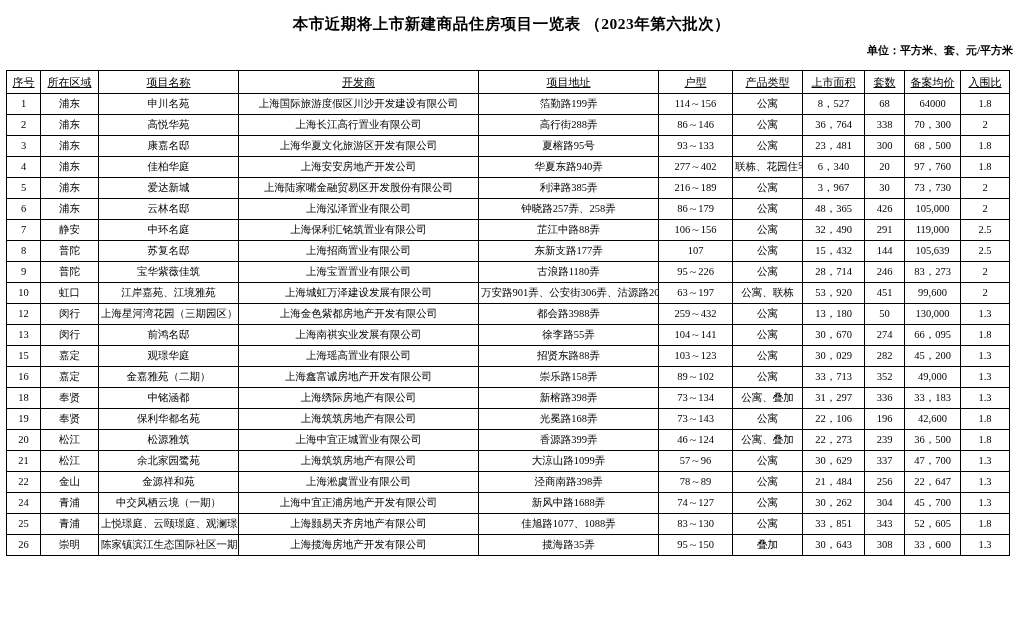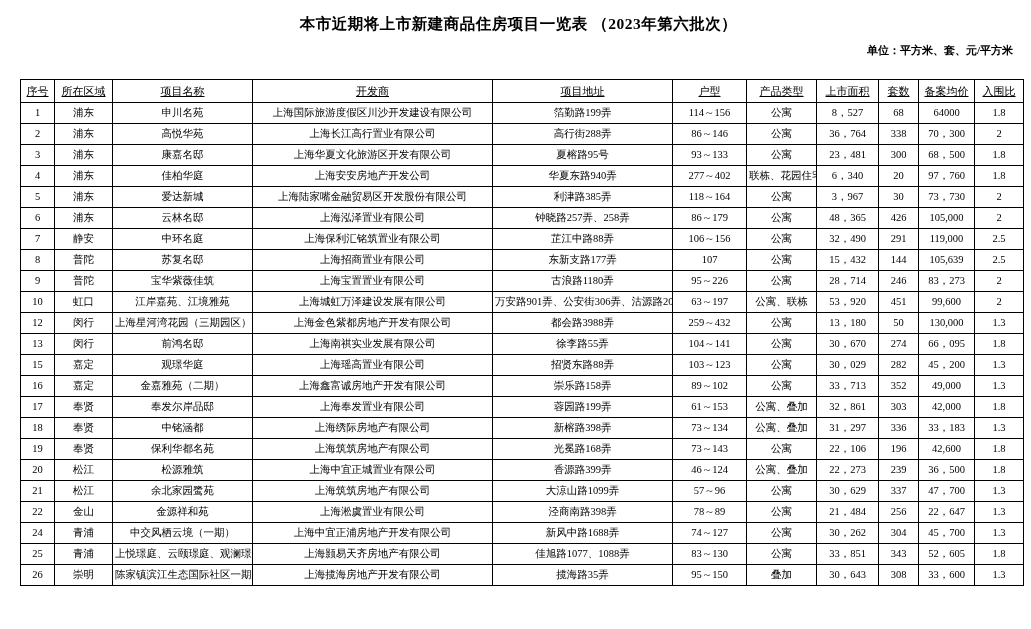--- a/index.html
+++ b/index.html
@@ -12,36 +12,36 @@
     height: 629px;
     font-family: "Liberation Sans", sans-serif;
     color: #000000;
     overflow: hidden;
   }
   .page {
     position: relative;
     width: 1031px;
     height: 629px;
     box-sizing: border-box;
-    padding: 10px 14px 0 20px;
+    padding: 10px 14px 0 6px;
   }
   .doc-title {
     text-align: center;
     font-weight: bold;
     font-size: 15.5px;
     letter-spacing: 0.5px;
     margin: 4px 0 8px 0;
     font-family: "Liberation Serif", serif;
   }
   .unit-line {
     text-align: right;
     font-weight: bold;
     font-size: 11px;
     padding-right: 4px;
-    margin-bottom: 21px;
+    margin-bottom: 12px;
     font-family: "Liberation Serif", serif;
   }
   table.main {
     border-collapse: collapse;
     width: 1003px;
     table-layout: fixed;
     font-family: "Liberation Serif", serif;
   }
   table.main th, table.main td {
     border: 1px solid #000000;
@@ -162,21 +162,21 @@
           <td>20</td>
           <td>97，760</td>
           <td>1.8</td>
         </tr>
         <tr>
           <td>5</td>
           <td>浦东</td>
           <td>爱达新城</td>
           <td>上海陆家嘴金融贸易区开发股份有限公司</td>
           <td>利津路385弄</td>
-          <td>118～164</td>
+          <td>216～189</td>
           <td>公寓</td>
           <td>3，967</td>
           <td>30</td>
           <td>73，730</td>
           <td>2</td>
         </tr>
         <tr>
           <td>6</td>
           <td>浦东</td>
           <td>云林名邸</td>
@@ -287,33 +287,20 @@
           <td>上海鑫富诚房地产开发有限公司</td>
           <td>崇乐路158弄</td>
           <td>89～102</td>
           <td>公寓</td>
           <td>33，713</td>
           <td>352</td>
           <td>49,000</td>
           <td>1.3</td>
         </tr>
         <tr>
-          <td>17</td>
-          <td>奉贤</td>
-          <td>奉发尔岸品邸</td>
-          <td>上海奉发置业有限公司</td>
-          <td>蓉园路199弄</td>
-          <td>61～153</td>
-          <td>公寓、叠加</td>
-          <td>32，861</td>
-          <td>303</td>
-          <td>42,000</td>
-          <td>1.8</td>
-        </tr>
-        <tr>
           <td>18</td>
           <td>奉贤</td>
           <td>中铭涵都</td>
           <td>上海绣际房地产有限公司</td>
           <td>新榕路398弄</td>
           <td>73～134</td>
           <td>公寓、叠加</td>
           <td>31，297</td>
           <td>336</td>
           <td>33，183</td>

